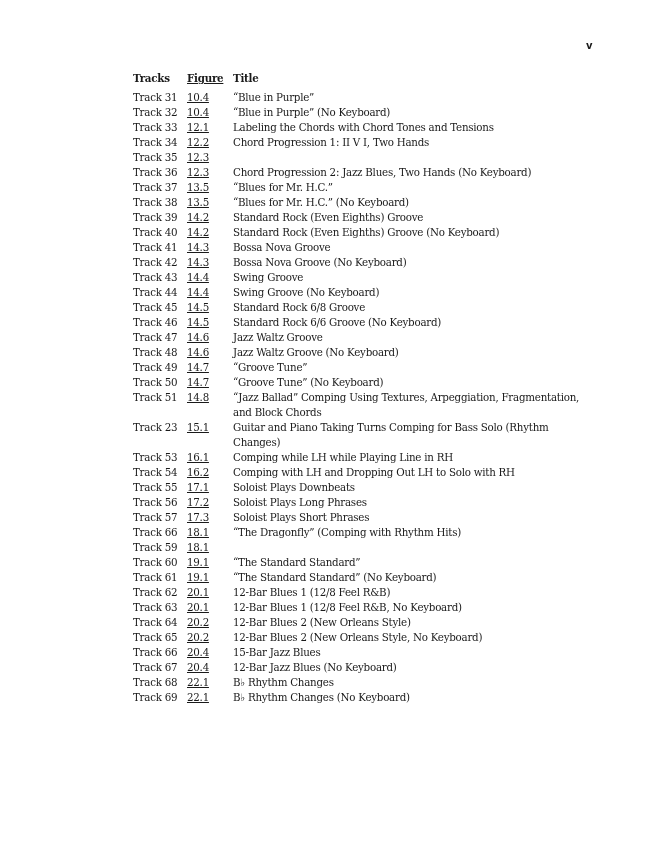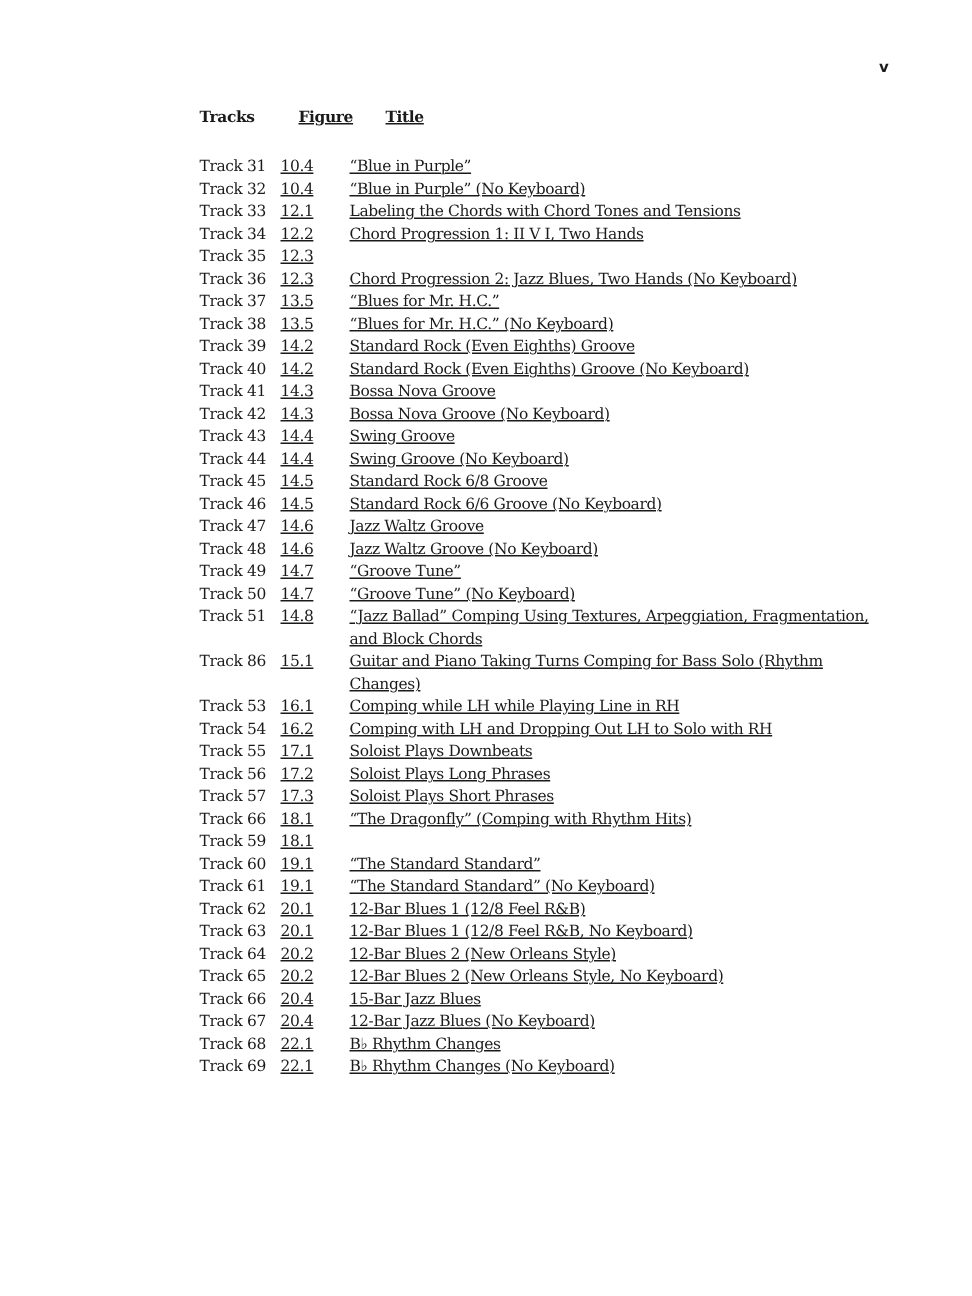--- a/index.html
+++ b/index.html
@@ -30,26 +30,25 @@
       width: 460px;
     }
     .row {
       display: flex;
       font-size: 10.3px;
       line-height: 15px;
       letter-spacing: -0.25px;
     }
     .header-row {
       font-weight: bold;
-      margin-bottom: 18px;
-      gap: 12px;
+      margin-bottom: 4px;
     }
     .col-track { width: 54px; flex: none; white-space: nowrap; }
     .col-figure { width: 46px; flex: none; white-space: nowrap; text-decoration: underline; }
-    .col-title { flex: 1; text-decoration: underline; }
+    .col-title { flex: 1; }
   </style>
 </head>
 <body>
 
 <div>
   <div class="page-mark">v</div>
 
   <div class="table">
     <div class="row header-row">
       <div class="col-track">Tracks</div>
@@ -155,21 +154,21 @@
           <div class="col-track">Track 50</div>
           <div class="col-figure">14.7</div>
           <div class="col-title">“Groove Tune” (No Keyboard)</div>
         </div>
         <div class="row">
           <div class="col-track">Track 51</div>
           <div class="col-figure">14.8</div>
           <div class="col-title">“Jazz Ballad” Comping Using Textures, Arpeggiation, Fragmentation, and Block Chords</div>
         </div>
         <div class="row">
-          <div class="col-track">Track 86</div>
+          <div class="col-track">Track 23</div>
           <div class="col-figure">15.1</div>
           <div class="col-title">Guitar and Piano Taking Turns Comping for Bass Solo (Rhythm Changes)</div>
         </div>
         <div class="row">
           <div class="col-track">Track 53</div>
           <div class="col-figure">16.1</div>
           <div class="col-title">Comping while LH while Playing Line in RH</div>
         </div>
         <div class="row">
           <div class="col-track">Track 54</div>

